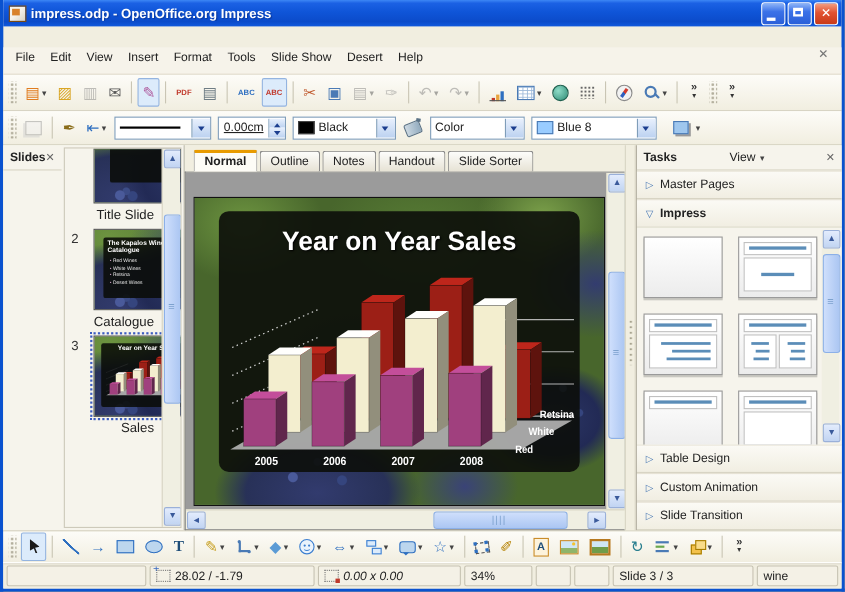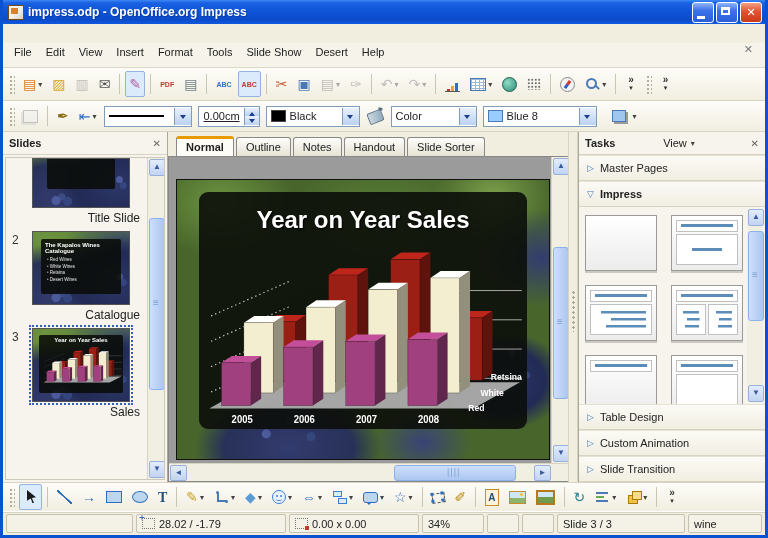--- a/index.html
+++ b/index.html
@@ -84,21 +84,21 @@
   .spin{display:flex;border:1px solid #7f9db9;background:#fff;height:19px;align-items:center;margin:0 3px;flex:0 0 auto;}
   .spin .num{padding:0 4px;text-decoration:underline;}
   .spinbtns{display:flex;flex-direction:column;border-left:1px solid #7f9db9;}
   .spinbtns span{width:14px;height:8.5px;background:linear-gradient(180deg,#e8f0fd,#bcd2f0);position:relative;}
   .spinbtns span::after{content:"";position:absolute;left:4px;border:3px solid transparent;}
   .spinbtns .up::after{top:1px;border-bottom:4px solid #1b3e8f;}
   .spinbtns .dn::after{top:3px;border-top:4px solid #1b3e8f;}
   
   .mainrow{flex:1;display:flex;min-height:0;background:#f1eee0;}
   
-  .slides-panel{width:164px;flex:0 0 164px;display:flex;flex-direction:column;border-right:1px solid #aca899;background:#f6f4ec;}
+  .slides-panel{width:164px;flex:0 0 164px;display:flex;border-right:1px solid #aca899;background:#f6f4ec;}
   .panel-head{height:22px;flex:0 0 22px;display:flex;align-items:center;padding:0 6px;border-bottom:1px solid #d8d4c4;}
   .panel-head .pt{font-weight:bold;}
   .panel-head .px{margin-left:auto;color:#666;font-weight:bold;font-size:10px;}
   .slide-list{flex:1;position:relative;background:#f6f4ec;border:1px solid #cdc9ba;margin:2px;overflow:hidden;}
   .srow{position:relative;margin:6px 22px 2px 26px;}
   .snum{position:absolute;left:-20px;top:2px;font-size:12px;color:#333;}
   .sthumb{width:96px;height:72px;border:1px solid #555;position:relative;overflow:hidden;}
   .sthumb.cut{height:48px;}
   .sthumb.cut .grapes{position:absolute;top:-24px;left:0;width:96px;height:72px;}
   .srow.selected .sthumb{outline:2px dotted #3b5bbf;outline-offset:1px;}
@@ -710,21 +710,21 @@
     </div>
 
   <div class="statusbar" id="statusbar">
       <span class="scell flex">
         <span></span>
       </span>
       <span class="scell" style="width: 138px;">
         <span class="pos-ico"></span>
         <span>28.02 / -1.79</span>
       </span>
-      <span class="scell" style="width: 118px;">
+      <span class="scell" style="width: 118px; font-style: italic;">
         <span class="size-ico"></span>
         <span>0.00 x 0.00</span>
       </span>
       <span class="scell" style="width: 50px;">
         <span>34%</span>
       </span>
       <span class="scell" style="width: 20px;">
         <span></span>
       </span>
       <span class="scell" style="width: 20px;">

